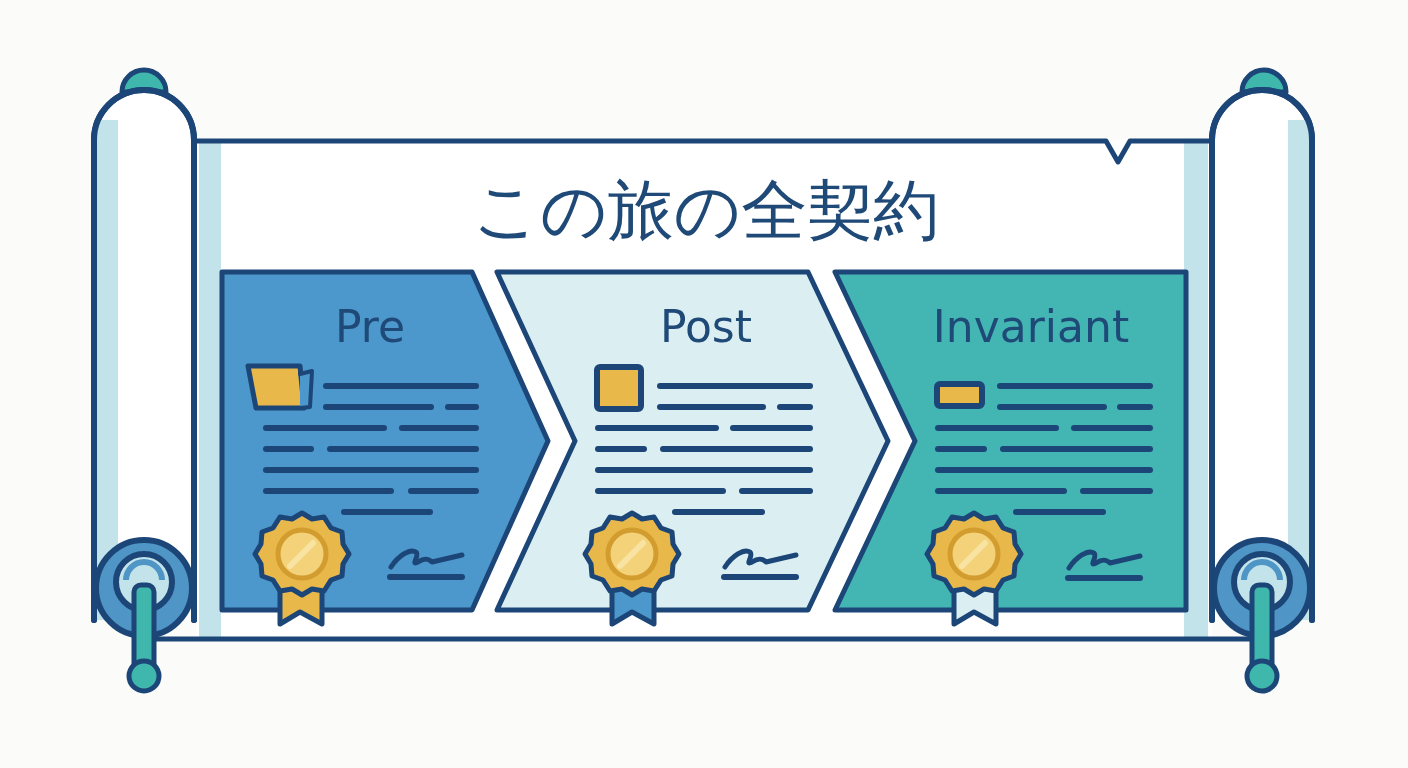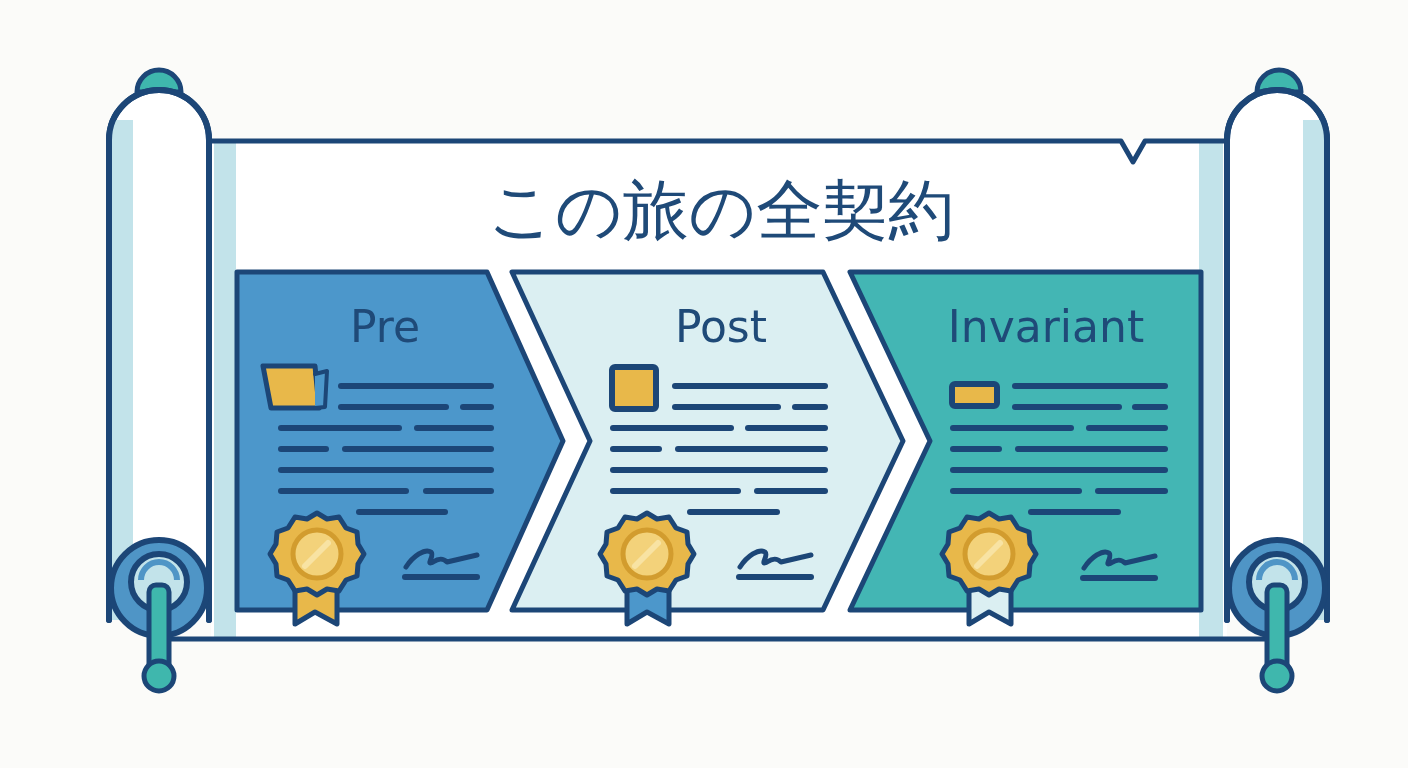--- a/index.html
+++ b/index.html
@@ -1,17 +1,17 @@
 <!DOCTYPE html>
 <html><head>
   <meta charset="utf-8">
   <style>
     html, body { margin: 0; padding: 0; background: #fbfbf9; }
     body { width: 1408px; height: 768px; overflow: hidden; position: relative; }
-    #stage { position: absolute; left: 0; top: 0; width: 1308px; height: 768px; margin-left: 15px; }
+    #stage { position: absolute; left: 0; top: 0; width: 1308px; height: 768px; }
     svg { display: block; }
     .title-text {
       font-family: "DejaVu Sans", sans-serif;
       font-size: 66px;
       fill: #1f4a78;
       font-weight: 500;
     }
     .label-text {
       font-family: "DejaVu Sans", sans-serif;
       font-size: 44px;

